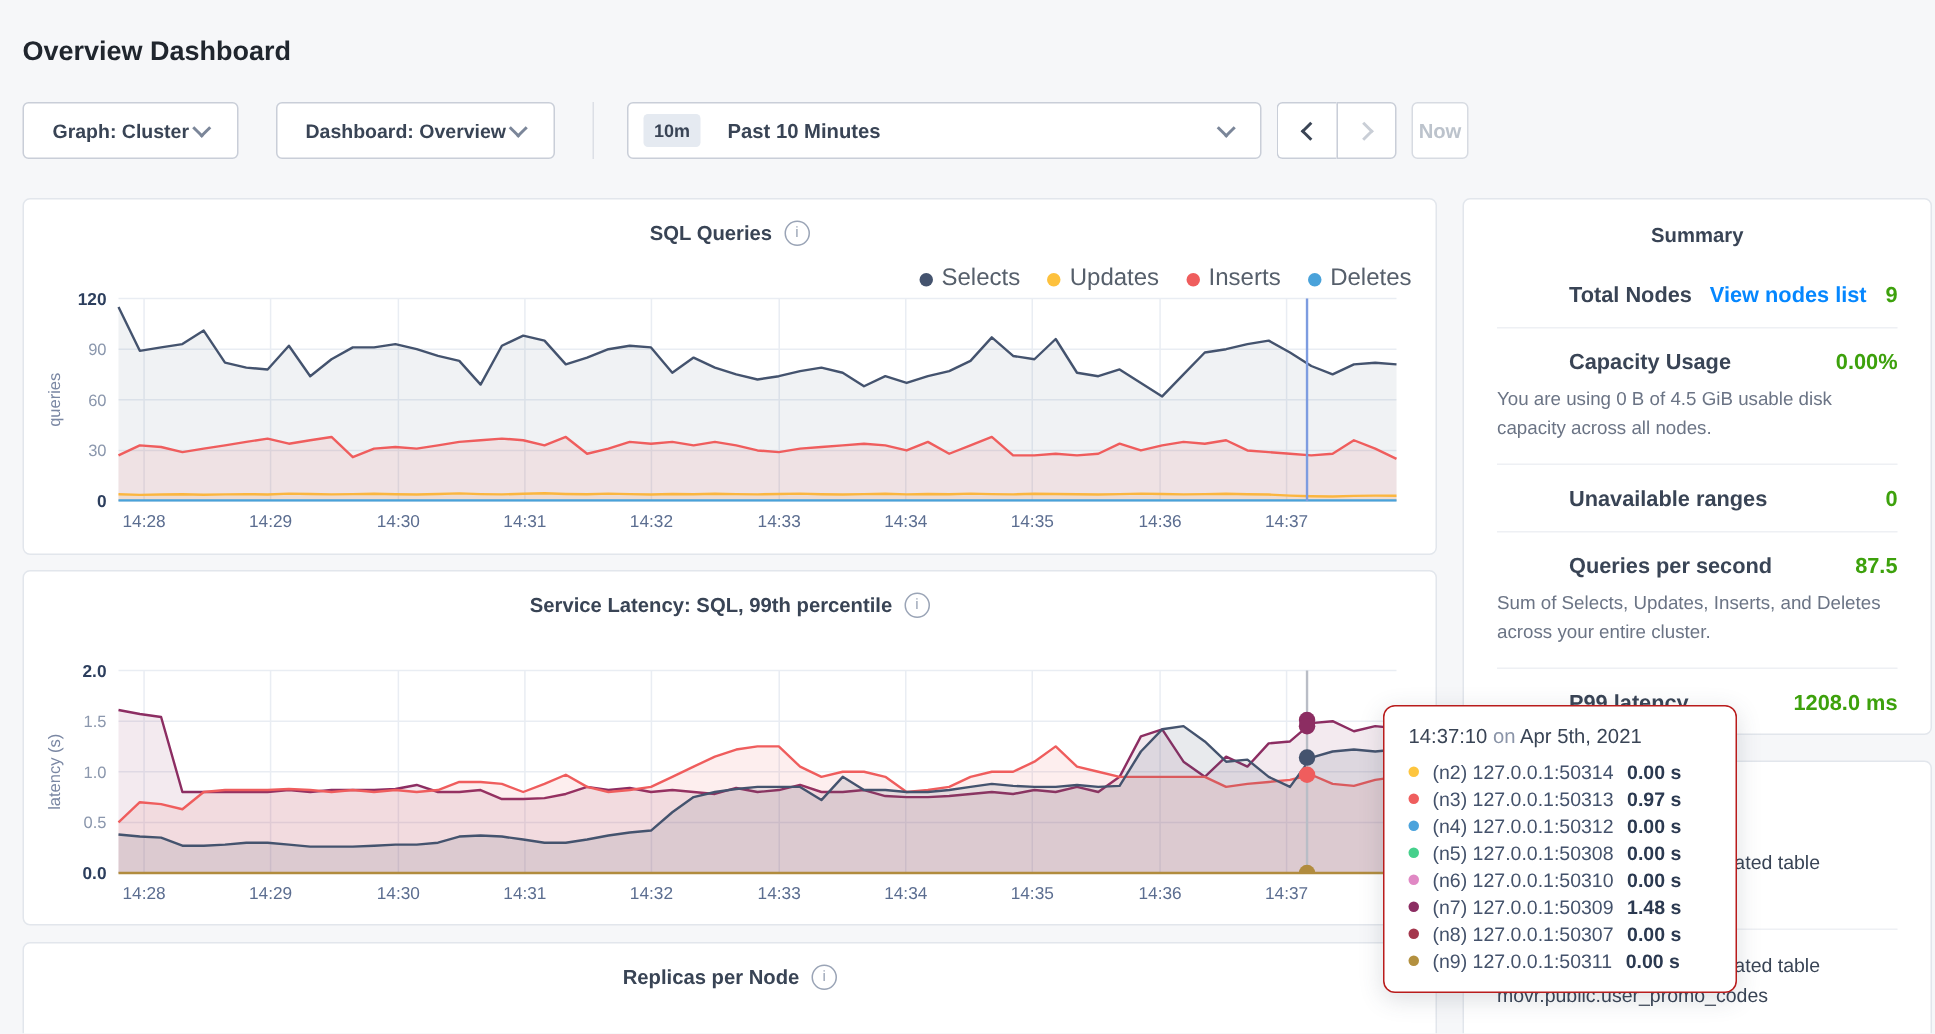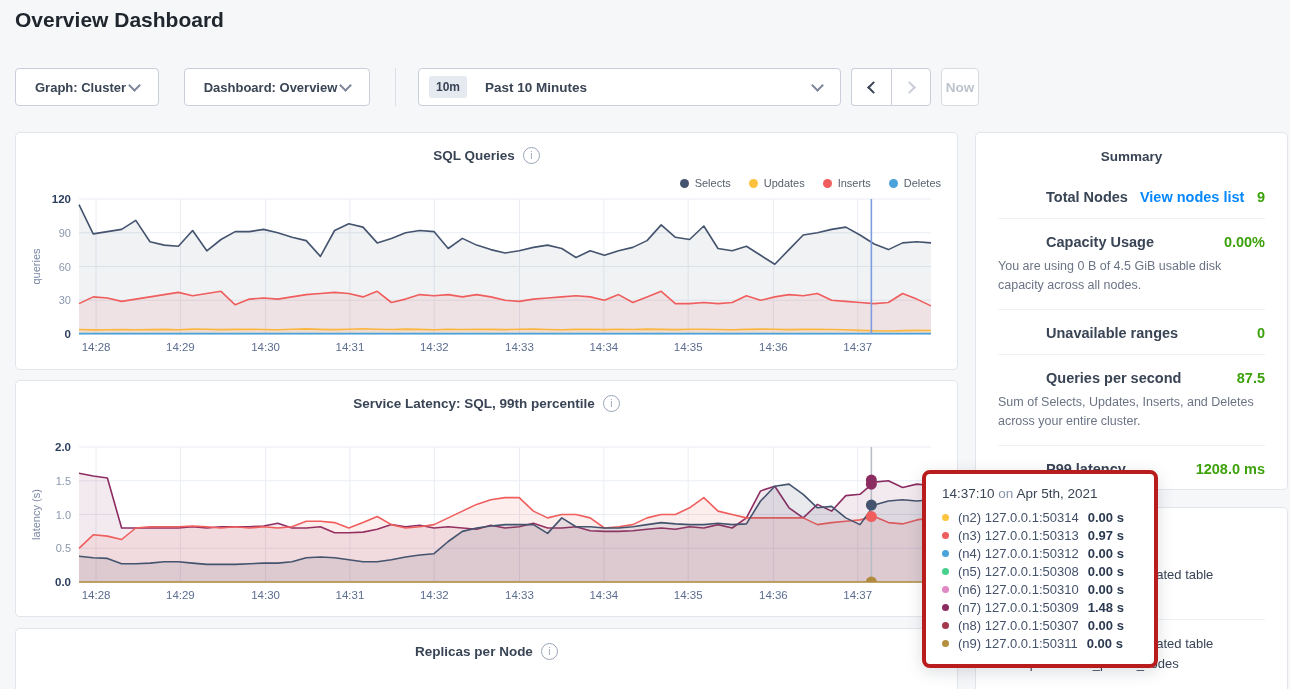--- a/index.html
+++ b/index.html
@@ -1,18 +1,18 @@
 <!DOCTYPE html>
 <html><head>
 <meta charset="utf-8">
 <style>
   html,body{margin:0;padding:0;background:#f6f7f9;}
   #app{position:relative;width:1290px;height:689px;overflow:hidden;
        font-family:"Liberation Sans",sans-serif;color:#394455;background:#f6f7f9;}
-  h1{position:absolute;left:15px;top:8px;margin:0;font-size:21px;font-weight:600;color:#20262e;}
+  h1{position:absolute;left:15px;top:24px;margin:0;font-size:18px;font-weight:600;color:#20262e;}
 
   
   .btn{position:absolute;top:68px;height:38px;background:#fff;border:1px solid #c9ced8;border-radius:4px;
        display:flex;align-items:center;justify-content:center;gap:4px;font-size:13px;font-weight:700;
        color:#394455;cursor:pointer;font-family:inherit;padding:0 14px;box-sizing:border-box;}
   .chev{width:7px;height:7px;border-right:2px solid #7b8699;border-bottom:2px solid #7b8699;display:inline-block;}
   .chev.down{transform:rotate(45deg);margin-top:-3px;}
   .chev.left{transform:rotate(135deg);border-color:#3a4455;margin-left:3px;}
   .chev.right{transform:rotate(-45deg);border-color:#c9ced6;margin-right:3px;}
   .vdiv{position:absolute;left:395px;top:68px;width:1px;height:38px;background:#dcdfe6;}
@@ -33,41 +33,41 @@
   #card-lat{left:15px;top:380px;width:943px;height:237px;}
   #card-rep{left:15px;top:628px;width:943px;height:160px;}
   #card-sum{left:975px;top:132px;width:313px;height:358px;}
   #card-evt{left:975px;top:507px;width:313px;height:240px;}
   .card-head{position:absolute;top:14px;left:0;right:0;display:flex;justify-content:center;align-items:center;gap:8px;z-index:2;}
   .c-title{font-size:13.5px;font-weight:700;color:#394455;}
   .info{width:15px;height:15px;border:1.4px solid #9aa4b6;border-radius:50%;color:#9aa4b6;font-size:10px;line-height:15px;
         text-align:center;font-style:normal;display:inline-block;cursor:pointer;}
   .chart-svg{position:absolute;left:0;top:0;width:100%;height:100%;z-index:1;}
   .legend{position:absolute;right:16px;top:44px;display:flex;gap:18px;z-index:2;}
-  .legend .li{display:flex;align-items:center;gap:6px;font-size:11px;color:#565f6b;cursor:pointer;text-align:right;}
+  .legend .li{display:flex;align-items:center;gap:6px;font-size:16px;color:#565f6b;cursor:pointer;text-align:right;}
   .legend .dot{width:9px;height:9px;border-radius:50%;}
 
   
   .panel-title{font-size:13.5px;font-weight:700;color:#394455;text-align:center;padding-top:16px;}
   .sum-rows{padding:10px 22px 0 22px;}
   .sum-row{padding:15px 0 13px 0;border-top:1px solid #eef0f4;}
   .sum-row:first-child{border-top:none;}
   .sum-line{display:flex;align-items:baseline;}
   .sum-label{font-size:14.5px;font-weight:700;color:#394455;margin-left:48px;}
   .sum-link{font-size:14.5px;font-weight:700;color:#0587ff;margin-left:12px;text-decoration:none;cursor:pointer;}
   .sum-value{margin-left:auto;font-size:14.5px;font-weight:700;color:#3da10c;}
   .sum-desc{margin:7px 0 0 0;font-size:12.5px;line-height:1.55;color:#6b7485;}
 
   
   .evt-rows{padding:12px 22px 0 22px;}
   .evt-row{padding:14px 0;border-bottom:1px solid #eef0f4;font-size:13px;line-height:20px;color:#394455;}
   .evt-row:last-child{border-bottom:none;}
 
   
-  .tooltip{position:absolute;left:922px;top:470px;width:236px;background:#fff;border:4px solid #b91c1c;border-radius:8px;
+  .tooltip{position:absolute;left:922px;top:470px;width:236px;background:#fff;border:1px solid #b91c1c;border-radius:8px;
            box-shadow:0 4px 16px rgba(60,70,90,.18);padding:12px 16px;z-index:50;box-sizing:border-box;}
   .tt-head{font-size:13.5px;color:#394455;margin-bottom:7px;}
   .tt-head .muted{color:#8a94a8;}
   .tt-row{display:flex;align-items:center;height:18px;font-size:13px;color:#44526b;}
   .tt-row .dot{width:7px;height:7px;border-radius:50%;margin-right:9px;flex:0 0 auto;}
   .tt-row .val{font-weight:700;color:#2b3950;margin-left:9px;}
 </style>
 </head>
 <body>
 

